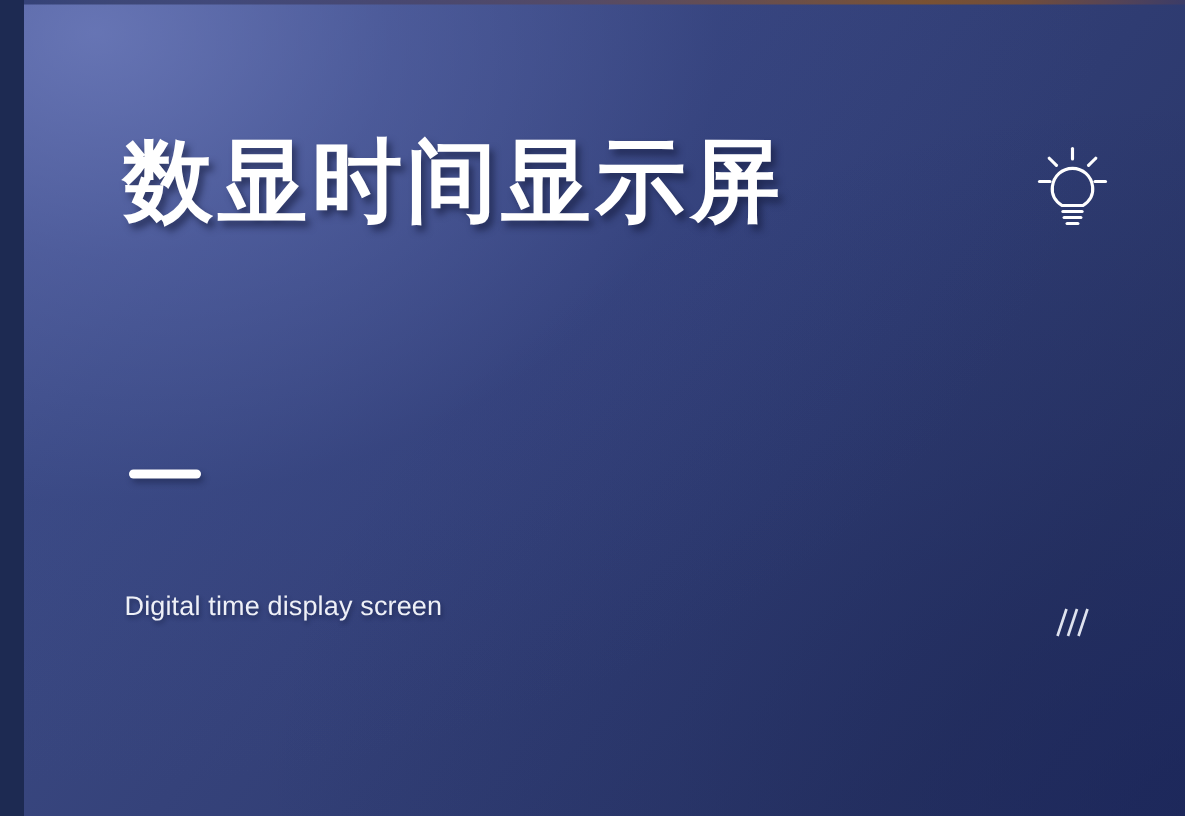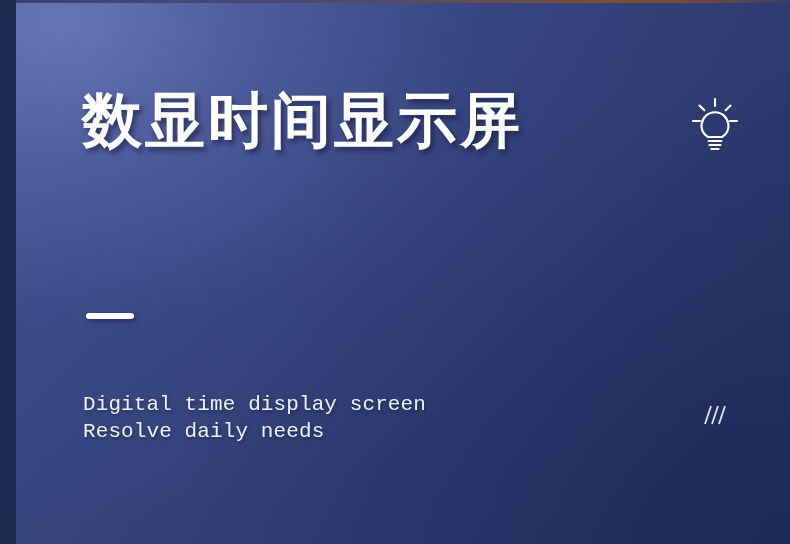--- a/index.html
+++ b/index.html
@@ -67,27 +67,26 @@
     background: #ffffff;
     box-shadow: 2px 3px 4px rgba(16,22,52,0.40);
   }
 
   
   .subtitle {
     position: absolute;
     left: 67px;
     top: 391px;
     color: #eef0f7;
-    font-size: 21px;
+    font-size: 18px;
     line-height: 27px;
     font-weight: 400;
     letter-spacing: 0.1px;
     white-space: nowrap;
     text-shadow: 1px 2px 3px rgba(16,22,52,0.45);
-    font-family: Liberation Mono, monospace;
   }
   .subtitle .sub-line { display: block; }
 
   
   .bulb-icon {
     position: absolute;
     left: 670px;
     top: 96px;
     width: 58px;
     height: 60px;
@@ -112,21 +111,20 @@
   <div class="top-edge"></div>
 
   <div class="headline">
     <span class="hl-line">数显时间显示屏</span>
   </div>
 
   <div class="divider"></div>
 
   <div class="subtitle">
     <span class="sub-line">Digital time display screen</span>
-    <span class="sub-line">Resolve daily needs</span>
   </div>
 
   <div class="bulb-icon">
     <svg width="58" height="60" viewBox="0 0 58 60" fill="none" stroke="#ffffff" stroke-width="2.1" stroke-linecap="round">
 
       <line x1="29" y1="3" x2="29" y2="10"></line>
       <line x1="13.5" y1="9.5" x2="18.3" y2="14.3"></line>
       <line x1="44.5" y1="9.5" x2="39.7" y2="14.3"></line>
       <line x1="7" y1="25" x2="14" y2="25"></line>
       <line x1="51" y1="25" x2="44" y2="25"></line>

